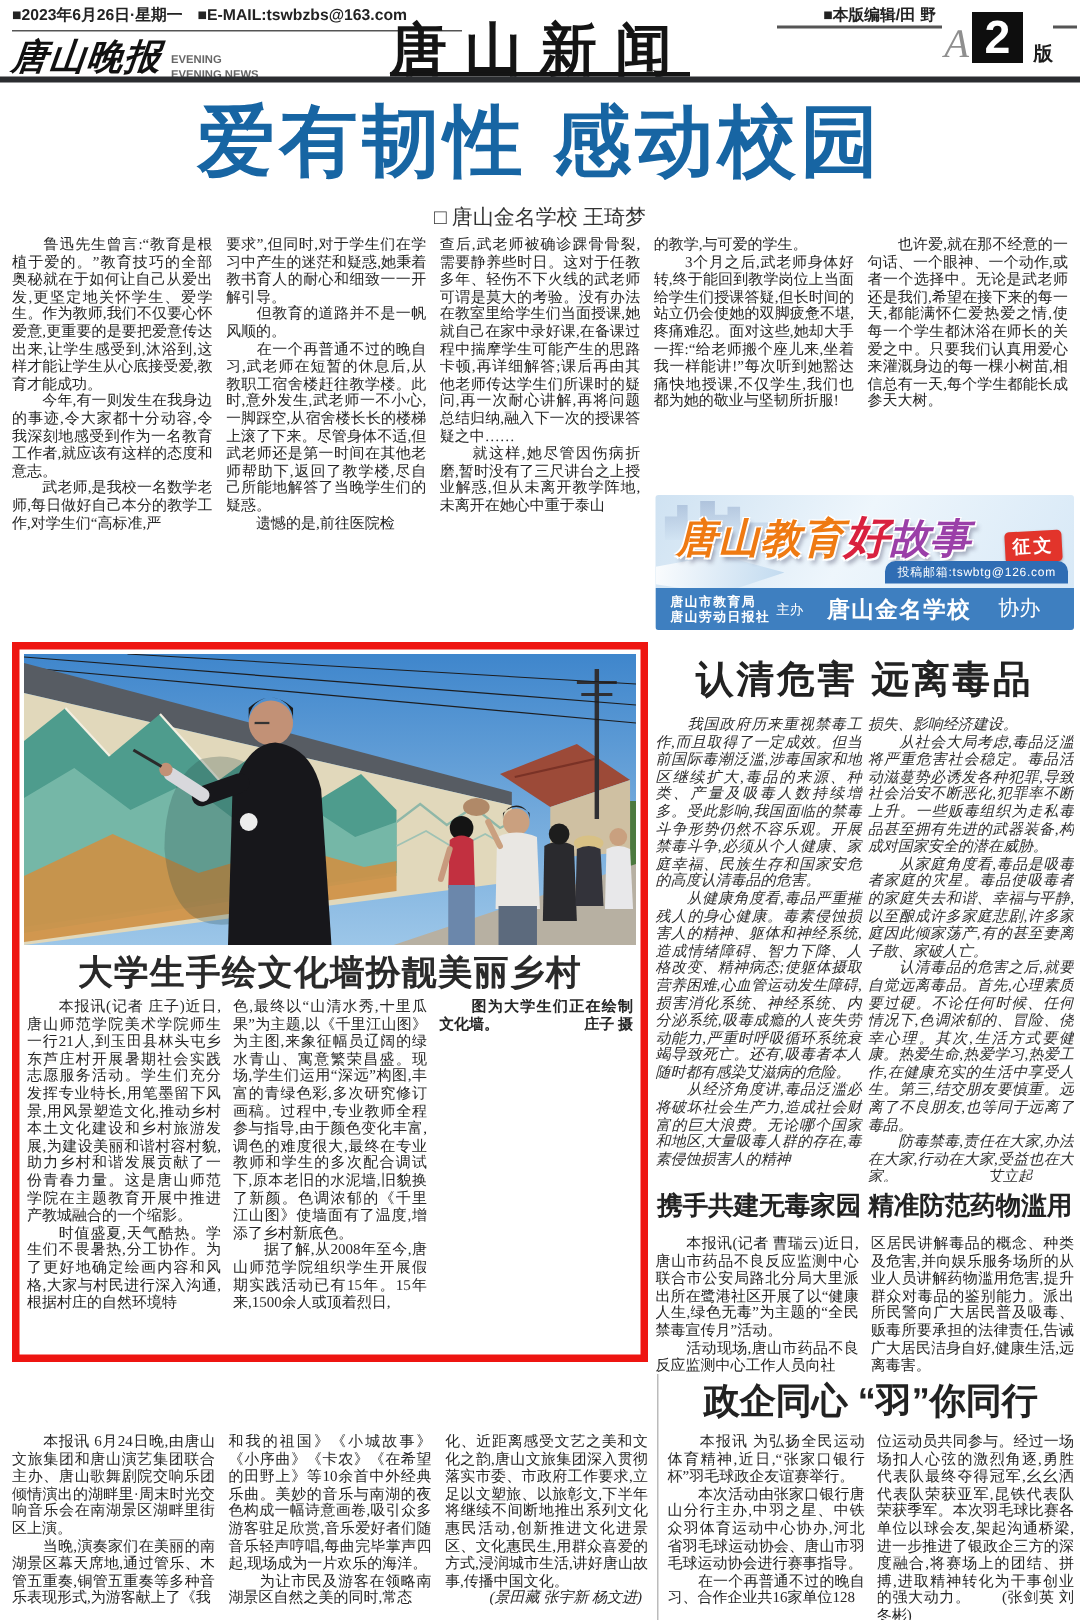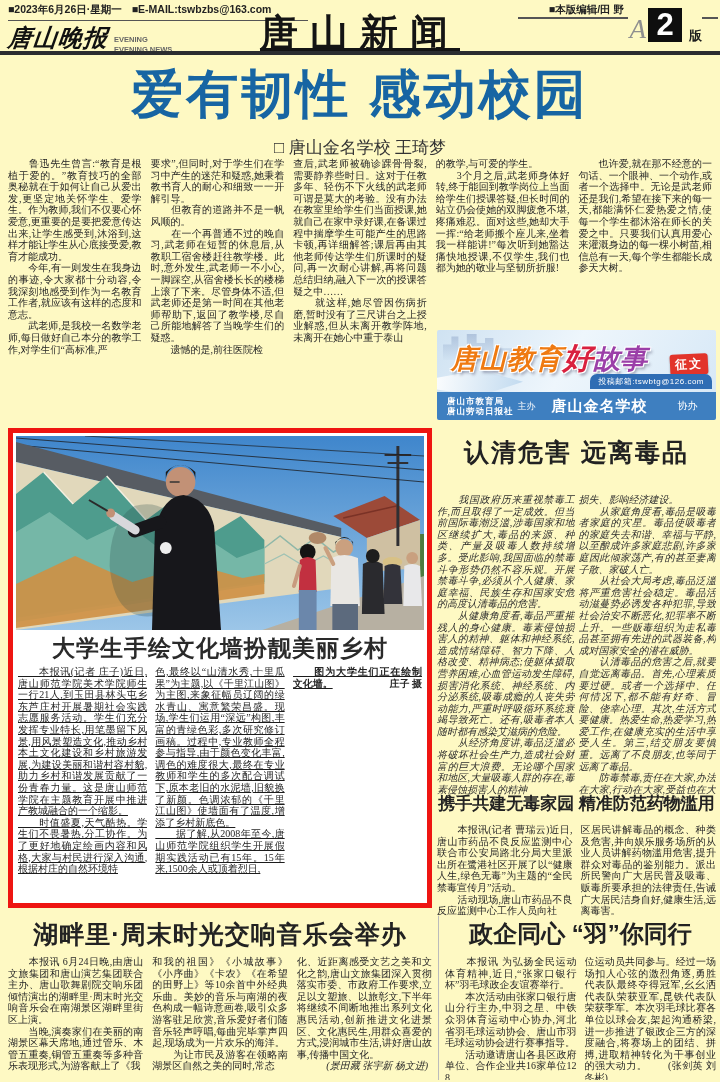--- a/index.html
+++ b/index.html
@@ -1,19 +1,19 @@
 <!DOCTYPE html>
 <html><head>
 <meta charset="utf-8">
 <style>
   * { margin:0; padding:0; box-sizing:border-box; }
   html,body { background:#e9e9e9; }
   .page {
     position:relative; width:720px; height:1082px; margin:0 auto;
-    background:#fef9c3; overflow:hidden;
+    background:#ffffff; overflow:hidden;
     font-family:"Liberation Serif", serif; color:#1c1c1c;
   }
   
   .hdr-dateline {
     position:absolute; left:8px; top:3px; width:300px;
     font-family:"Liberation Sans", sans-serif; font-size:10.5px; font-weight:bold;
     color:#222; border-bottom:1.5px solid #555; padding-bottom:3px;
   }
   .hdr-dateline span { margin-right:10px; }
   .logo-row { position:absolute; left:8px; top:22px; display:flex; align-items:flex-end; }
@@ -40,21 +40,21 @@
   }
   .a2-ban { position:absolute; right:18px; top:27px; font-size:13px; font-weight:700; }
   .hdr-rule { position:absolute; left:0; top:51px; width:720px; height:4px; background:#2b2d30; }
 
   
   .main-hl {
     position:absolute; left:0; top:60px; width:720px; text-align:center;
     font-family:"Liberation Sans", sans-serif; font-weight:800;
     font-size:52px; letter-spacing:3px; color:#1765a3; white-space:nowrap;
   }
-  .main-byline { position:absolute; left:0; top:136px; width:720px; text-align:center; font-size:17px; color:#333; }
+  .main-byline { position:absolute; left:0; top:136px; width:720px; text-align:center; font-size:14px; color:#333; }
 
   
   .cols { display:flex;justify-content:space-between; }
   .txtcol { flex:1; overflow:hidden; }
   .para, .cap, .credit-line {
     font-size:10px; line-height:11.6px; text-align:justify; color:#262626;
     word-break:break-all;
   }
   .lead-cols { position:absolute; left:8px; top:158px; width:704px; height:212px; gap:9px; }
   .kai .para { font-style:italic; color:#2e2e2e; }
@@ -86,44 +86,44 @@
     font-family:"Liberation Sans",sans-serif; font-size:8px; padding:2px 8px;
     border-radius:7px 7px 0 0; letter-spacing:.5px;
   }
   .banner-strip {
     position:absolute; left:0; bottom:0; width:100%; height:28px; background:#3e7fc0;
     display:flex; align-items:center; color:#fff; font-family:"Liberation Sans",sans-serif;
   }
   .banner-orgs { margin-left:10px; font-size:8.5px; font-weight:bold; line-height:1.2; letter-spacing:1px; }
   .banner-hostlabel { font-size:9px; margin-left:4px; }
   .banner-coname { font-size:15px; font-weight:800; margin-left:16px; letter-spacing:1px; }
-  .banner-colabel { font-size:10px; margin-left:16px;padding-left:14px; }
+  .banner-colabel { font-size:14px; margin-left:4px;padding-left:14px; }
 
   
   .redbox {
     position:absolute; left:8px; top:428px; width:424px; height:480px;
     border:5px solid #ee1511; background:#fff; padding:3px;
   }
   .photo { display:block; width:100%; height:194px; }
   .feat-hl {
     height:36px; display:flex; align-items:center; justify-content:center;
     font-family:"Liberation Sans",sans-serif; font-weight:800; font-size:23px;
     letter-spacing:1px; color:#2a2a2a; white-space:nowrap;
   }
-  .feat-cols { height:232px; gap:8px; padding:0 2px;text-decoration:underline; }
+  .feat-cols { height:232px; gap:8px; padding:0 2px; }
   .cap { font-weight:bold; }
   .cap-credit { float:right; font-weight:bold; }
 
   
   .drug-hl {
     position:absolute; left:437px; top:436px; width:279px; text-align:center;
     font-family:"Liberation Sans",sans-serif; font-weight:800; font-size:25px;
     letter-spacing:2px; color:#222; white-space:nowrap;
   }
-  .drug-cols { position:absolute; left:437px; top:494px; width:279px; height:310px; gap:4px; }
+  .drug-cols { position:absolute; left:437px; top:478px; width:279px; height:310px; gap:4px; }
 
   .antidrug-hl {
     position:absolute; left:437px; top:792px; width:279px; text-align:center;
     font-family:"Liberation Sans",sans-serif; font-weight:800; font-size:17px;
     color:#222; white-space:nowrap;
   }
   .antidrug-cols { position:absolute; left:437px; top:824px; width:279px; height:124px; gap:8px; }
 
   
   .concert-hl {
@@ -299,39 +299,38 @@
 
   <div class="drug-hl">认清危害  远离毒品</div>
   <div class="cols drug-cols kai">
     <div class="txtcol">
         <p class="para">　　我国政府历来重视禁毒工作,而且取得了一定成效。但当前国际毒潮泛滥,涉毒国家和地区继续扩大,毒品的来源、种类、产量及吸毒人数持续增多。受此影响,我国面临的禁毒斗争形势仍然不容乐观。开展禁毒斗争,必须从个人健康、家庭幸福、民族生存和国家安危的高度认清毒品的危害。</p>
         <p class="para">　　从健康角度看,毒品严重摧残人的身心健康。毒素侵蚀损害人的精神、躯体和神经系统,造成情绪障碍、智力下降、人格改变、精神病态;使躯体摄取营养困难,心血管运动发生障碍,损害消化系统、神经系统、内分泌系统,吸毒成瘾的人丧失劳动能力,严重时呼吸循环系统衰竭导致死亡。还有,吸毒者本人随时都有感染艾滋病的危险。</p>
         <p class="para">　　从经济角度讲,毒品泛滥必将破坏社会生产力,造成社会财富的巨大浪费。无论哪个国家和地区,大量吸毒人群的存在,毒素侵蚀损害人的精神</p>
       </div>
     <div class="txtcol">
         <p class="para">损失、影响经济建设。</p>
+        <p class="para">　　从社会大局考虑,毒品泛滥将严重危害社会稳定。毒品活动滋蔓势必诱发各种犯罪,导致社会治安不断恶化,犯罪率不断上升。一些贩毒组织为走私毒品甚至拥有先进的武器装备,构成对国家安全的潜在威胁。</p>
         <p class="para">　　从家庭角度看,毒品是吸毒者家庭的灾星。毒品使吸毒者的家庭失去和谐、幸福与平静,以至酿成许多家庭悲剧,许多家庭因此倾家荡产,有的甚至妻离子散、家破人亡。</p>
-        <p class="para">　　从社会大局考虑,毒品泛滥将严重危害社会稳定。毒品活动滋蔓势必诱发各种犯罪,导致社会治安不断恶化,犯罪率不断上升。一些贩毒组织为走私毒品甚至拥有先进的武器装备,构成对国家安全的潜在威胁。</p>
-        <p class="para">　　认清毒品的危害之后,就要自觉远离毒品。首先,心理素质要过硬。或者一个选择中、任何情况下,都不能有好奇、冒险、侥幸心理。其次,生活方式要健康。热爱生命,热爱学习,热爱工作,在健康充实的生活中享受人生。第三,结交朋友要慎重。远离了不良朋友,也等同于远离了毒品。</p>
+        <p class="para">　　认清毒品的危害之后,就要自觉远离毒品。首先,心理素质要过硬。不论任何时候、任何情况下,色调浓郁的、冒险、侥幸心理。其次,生活方式要健康。热爱生命,热爱学习,热爱工作,在健康充实的生活中享受人生。第三,结交朋友要慎重。远离了不良朋友,也等同于远离了毒品。</p>
         <p class="para">　　防毒禁毒,责任在大家,办法在大家,行动在大家,受益也在大家。　　　　　　艾立起</p>
       </div>
   </div>
 
   <div class="antidrug-hl">携手共建无毒家园  精准防范药物滥用</div>
   <div class="cols antidrug-cols">
     <div class="txtcol">
         <p class="para">　　本报讯(记者 曹瑞云)近日,唐山市药品不良反应监测中心联合市公安局路北分局大里派出所在鹭港社区开展了以“健康人生,绿色无毒”为主题的“全民禁毒宣传月”活动。</p>
         <p class="para">　　活动现场,唐山市药品不良反应监测中心工作人员向社</p>
       </div>
     <div class="txtcol">
         <p class="para">区居民讲解毒品的概念、种类及危害,并向娱乐服务场所的从业人员讲解药物滥用危害,提升群众对毒品的鉴别能力。派出所民警向广大居民普及吸毒、贩毒所要承担的法律责任,告诫广大居民洁身自好,健康生活,远离毒害。</p>
       </div>
   </div>
 
-  <div class="concert-hl">湖畔里·周末时光交响音乐会举办</div>
   <div class="cols concert-cols">
     <div class="txtcol">
         <p class="para">　　本报讯 6月24日晚,由唐山文旅集团和唐山演艺集团联合主办、唐山歌舞剧院交响乐团倾情演出的湖畔里·周末时光交响音乐会在南湖景区湖畔里街区上演。</p>
         <p class="para">　　当晚,演奏家们在美丽的南湖景区幕天席地,通过管乐、木管五重奏,铜管五重奏等多种音乐表现形式,为游客献上了《我</p>
       </div>
     <div class="txtcol">
         <p class="para">和我的祖国》《小城故事》《小序曲》《卡农》《在希望的田野上》等10余首中外经典乐曲。美妙的音乐与南湖的夜色构成一幅诗意画卷,吸引众多游客驻足欣赏,音乐爱好者们随音乐轻声哼唱,每曲完毕掌声四起,现场成为一片欢乐的海洋。</p>
         <p class="para">　　为让市民及游客在领略南湖景区自然之美的同时,常态</p>
       </div>
     <div class="txtcol">
@@ -342,20 +341,20 @@
     </div>
   </div>
 
   <div class="vdivider"></div>
 
   <div class="badminton-hl">政企同心  “羽”你同行</div>
   <div class="cols badminton-cols">
     <div class="txtcol">
         <p class="para">　　本报讯 为弘扬全民运动体育精神,近日,“张家口银行杯”羽毛球政企友谊赛举行。</p>
         <p class="para">　　本次活动由张家口银行唐山分行主办,中羽之星、中铁众羽体育运动中心协办,河北省羽毛球运动协会、唐山市羽毛球运动协会进行赛事指导。</p>
-        <p class="para">　　活动邀请唐山各县区政府单位、合作企业共16家单位128</p>
+        <p class="para">　　在一个再普通不过的晚自习、合作企业共16家单位128</p>
       </div>
     <div class="txtcol">
         <p class="para">位运动员共同参与。经过一场场扣人心弦的激烈角逐,勇胜代表队最终夺得冠军,幺幺洒代表队荣获亚军,昆铁代表队荣获季军。本次羽毛球比赛各单位以球会友,架起沟通桥梁,进一步推进了银政企三方的深度融合,将赛场上的团结、拼搏,进取精神转化为干事创业的强大动力。　　(张剑英 刘冬彬)</p>
       </div>
   </div>
 
 </div>
 
 </body></html>

